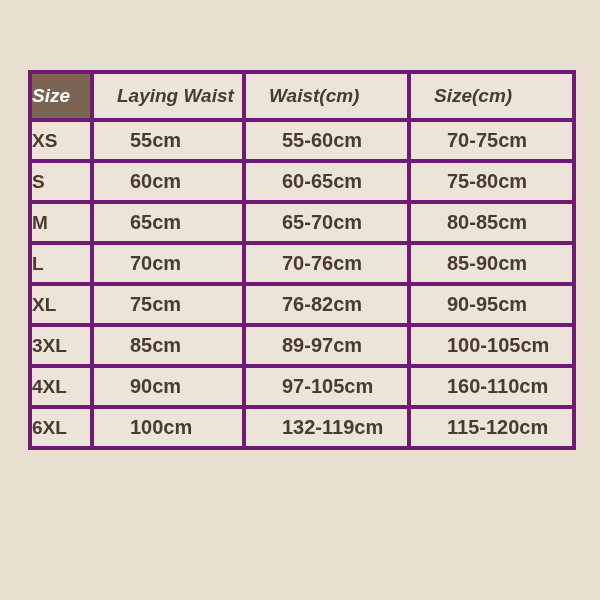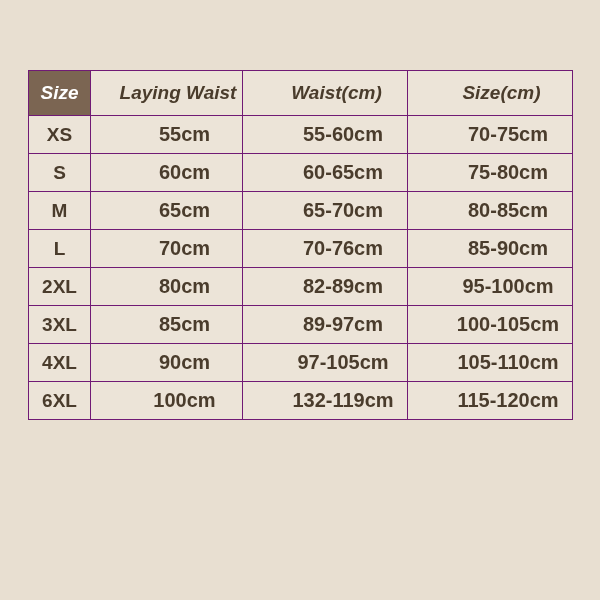--- a/index.html
+++ b/index.html
@@ -26,23 +26,23 @@
     top: 70px;
     width: 544px;
   }
   table.size-chart {
     border-collapse: collapse;
     width: 544px;
     table-layout: fixed;
   }
   table.size-chart td,
   table.size-chart th {
-    border: 1px solid #701a75;
+    border: 4px solid #701a75;
     padding: 0;
-    text-align: center;
+    text-align: left;
     vertical-align: middle;
     color: #4a3c2c;
     background: #ece4d8;
   }
   
   col.c0 { width: 62px; }
   col.c1 { width: 152px; }
   col.c2 { width: 165px; }
   col.c3 { width: 165px; }
 
@@ -118,36 +118,36 @@
           <td class="val-cell">65-70cm</td>
           <td class="val-cell">80-85cm</td>
         </tr>
         <tr>
           <td class="size-cell">L</td>
           <td class="val-cell">70cm</td>
           <td class="val-cell">70-76cm</td>
           <td class="val-cell">85-90cm</td>
         </tr>
         <tr>
-          <td class="size-cell">2XL</td>
-          <td class="val-cell">80cm</td>
-          <td class="val-cell">82-89cm</td>
-          <td class="val-cell">95-100cm</td>
+          <td class="size-cell">XL</td>
+          <td class="val-cell">75cm</td>
+          <td class="val-cell">76-82cm</td>
+          <td class="val-cell">90-95cm</td>
         </tr>
         <tr>
           <td class="size-cell">3XL</td>
           <td class="val-cell">85cm</td>
           <td class="val-cell">89-97cm</td>
           <td class="val-cell">100-105cm</td>
         </tr>
         <tr>
           <td class="size-cell">4XL</td>
           <td class="val-cell">90cm</td>
           <td class="val-cell">97-105cm</td>
-          <td class="val-cell">105-110cm</td>
+          <td class="val-cell">160-110cm</td>
         </tr>
         <tr>
           <td class="size-cell">6XL</td>
           <td class="val-cell">100cm</td>
           <td class="val-cell">132-119cm</td>
           <td class="val-cell">115-120cm</td>
         </tr>
       </tbody>
     </table>
   </div>

